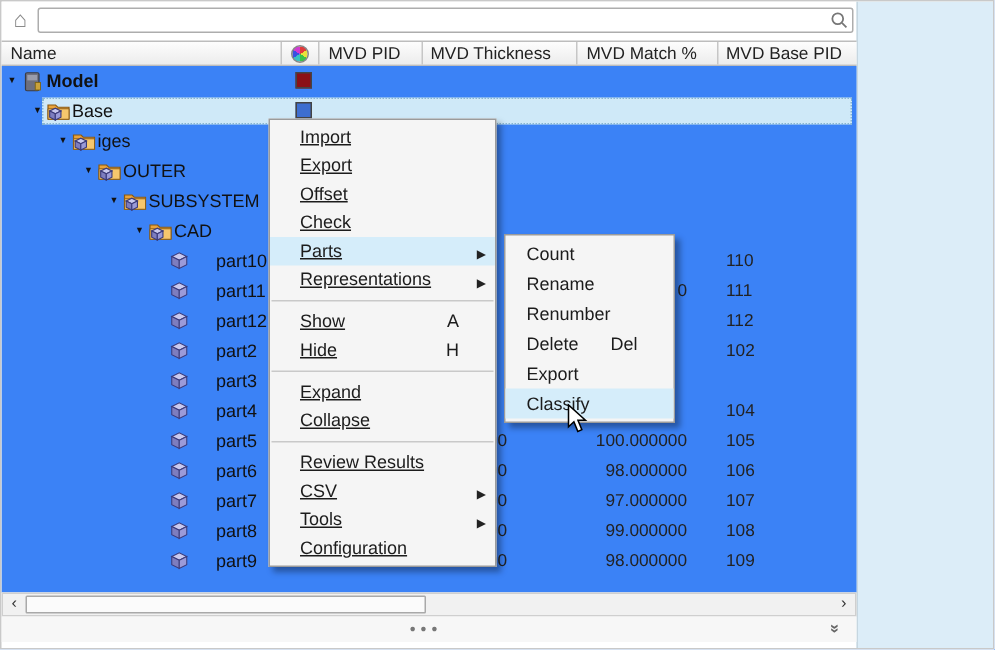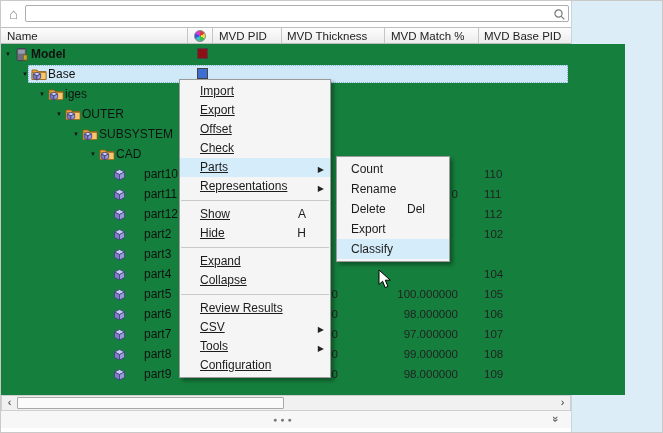--- a/index.html
+++ b/index.html
@@ -17,21 +17,21 @@
   .right-panel{position:absolute;left:570px;top:0;width:93px;height:433px;background:#dcedf8;border-left:1px solid #c6d6e0;}
 
   
   .thead{position:absolute;left:0;top:26px;width:570px;height:17px;background:linear-gradient(#fdfdfd,#ececec);border-top:1px solid #bdbdbd;border-bottom:1px solid #bdbdbd;}
   .hcell{position:absolute;top:2px;font-size:11.5px;color:#222;white-space:nowrap;}
   .hsep{position:absolute;top:0;width:1px;height:15px;background:#c6c6c6;}
   .colorwheel{width:12px;height:12px;border-radius:50%;border:1px solid #888;
     background:conic-gradient(#e23a3a 0 60deg,#e8e23a 60deg 120deg,#3ac24a 120deg 180deg,#3ac2c2 180deg 240deg,#3a51e2 240deg 300deg,#d23ad2 300deg 360deg);}
 
   
-  .tree{position:absolute;left:0;top:43px;width:624px;height:351px;background:#15803d;}
+  .tree{position:absolute;left:0;top:43px;width:570px;height:351px;background:#3b82f6;}
   .trow{position:absolute;left:0;width:570px;height:20px;}
   .sel-band{position:absolute;top:1px;height:18px;background:#cfe9f8;border:1px dotted #85b4d2;}
   .expander{position:absolute;top:6px;font-size:6px;color:#111;line-height:8px;}
   .nicon{position:absolute;top:3px;}
   .nlabel{position:absolute;top:3px;font-size:12px;color:#111;white-space:nowrap;}
   .swatch{position:absolute;left:196px;top:4px;width:11px;height:11px;border:1px solid #444;}
   .cell-th{position:absolute;left:280px;top:4px;width:57px;font-size:11.5px;color:#222;text-align:right;white-space:nowrap;}
   .cell-match{position:absolute;left:383px;top:4px;width:74px;font-size:11.5px;color:#222;text-align:right;white-space:nowrap;}
   .cell-bpid{position:absolute;left:483px;top:4px;font-size:11.5px;color:#222;white-space:nowrap;}
 
@@ -308,20 +308,21 @@
       <div class="msep"></div>
       <div class="mitem"><span>Review Results</span></div>
       <div class="mitem"><span>CSV</span><span class="marrow">▶</span></div>
       <div class="mitem"><span>Tools</span><span class="marrow">▶</span></div>
       <div class="mitem"><span>Configuration</span></div>
     </div>
 
   <div class="menu" id="sub-menu">
       <div class="mitem"><span>Count</span></div>
       <div class="mitem"><span>Rename</span></div>
+      <div class="mitem"><span>Renumber</span></div>
       <div class="mitem"><span>Delete</span><span class="mshort">Del</span></div>
       <div class="mitem"><span>Export</span></div>
       <div class="mitem hl"><span>Classify</span></div>
     </div>
 
   <div class="cursor">
     <svg width="15" height="21" viewBox="0 0 15 21">
       <path d="M1,1 L1,15.5 L4.6,12.2 L7.2,18.6 L9.9,17.4 L7.3,11.2 L12.3,11.2 Z" fill="#fff" stroke="#000" stroke-width="1"></path>
     </svg>
   </div>

